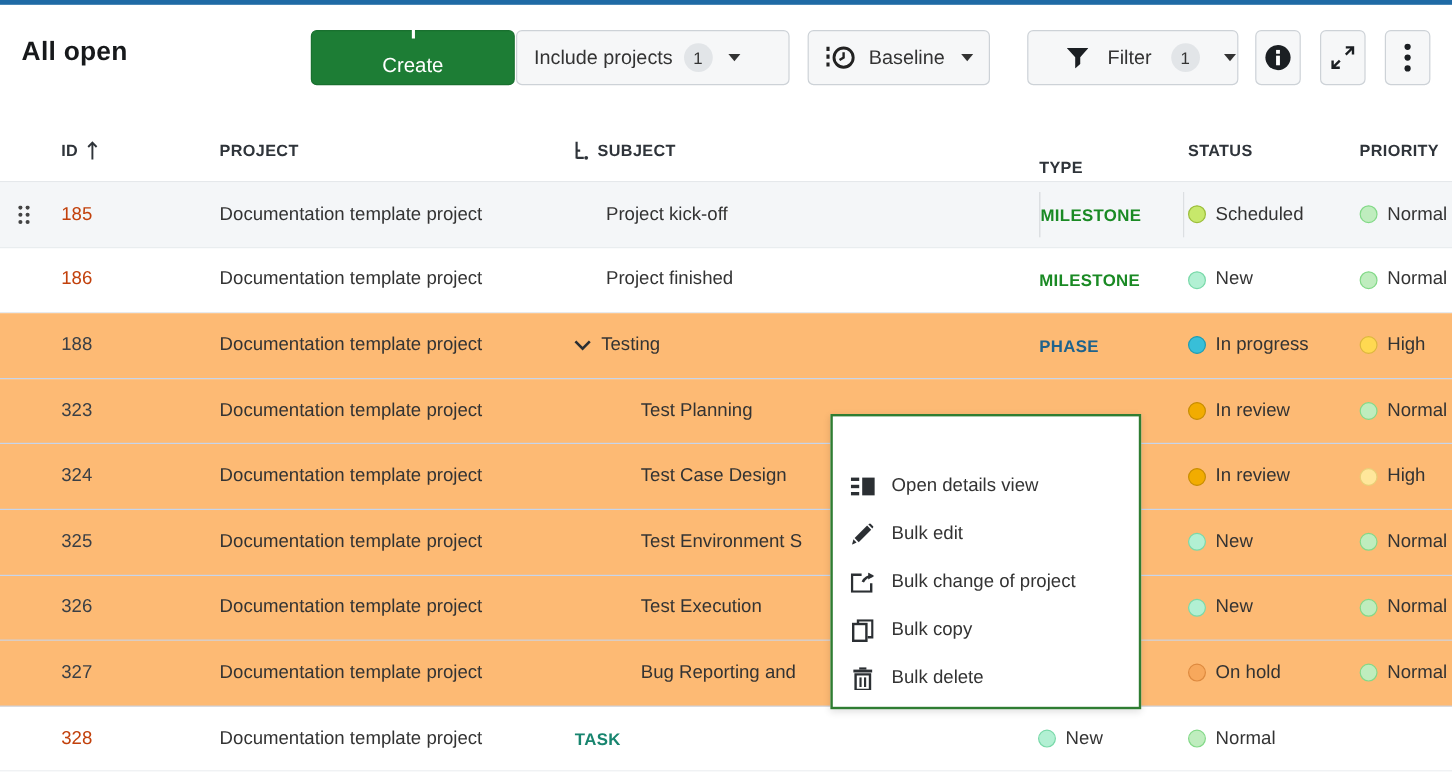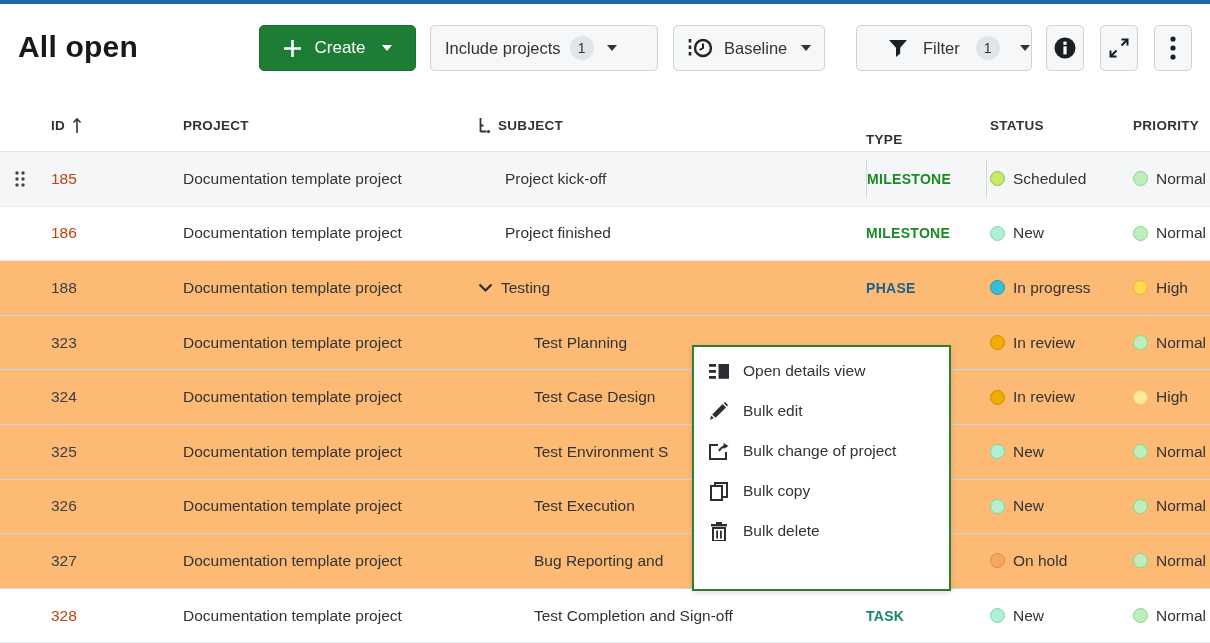--- a/index.html
+++ b/index.html
@@ -3,23 +3,23 @@
 <meta charset="utf-8">
 <style>
   * { margin:0; padding:0; box-sizing:border-box; }
   html,body { width:1210px; height:643px; overflow:hidden; background:#fff;
     font-family:"Liberation Sans","DejaVu Sans",sans-serif; color:#333; }
   .stage { position:relative; width:1210px; height:643px; }
   .top-accent { position:absolute; left:0; top:0; width:100%; height:4px; background:#1F6AA5; }
 
   
   .toolbar { position:absolute; left:0; top:4px; width:100%; height:96px; }
-  .page-title { position:absolute; left:18px; top:26px; font-size:30px; font-weight:bold; color:#17191b; letter-spacing:.2px; }
+  .page-title { position:absolute; left:18px; top:26px; font-size:22px; font-weight:bold; color:#17191b; letter-spacing:.2px; }
   .btn { position:absolute; top:21px; height:46px; display:flex; align-items:center; border-radius:5px; cursor:pointer; }
-  .btn-green { left:259px; width:157px; background:#1D7D35; border:1px solid #19702f; color:#fff; justify-content:center; gap:12px; font-size:17px; }
+  .btn-green { left:259px; width:170px; background:#1D7D35; border:1px solid #19702f; color:#fff; justify-content:center; gap:12px; font-size:17px;flex-direction:column; }
   .btn-gray { background:#f6f7f8; border:1px solid #cdd2d7; color:#333; font-size:16.5px; }
   .btn-include { left:430px; width:228px; padding:0 14px; gap:9px; }
   .btn-baseline { left:673px; width:152px; padding:0 14px; gap:10px; }
   .btn-filter { left:856px; width:176px; padding:0 32px; gap:16px; }
   .btn-icon { background:#f6f7f8; border:1px solid #cdd2d7; width:38px; justify-content:center; }
   .btn-info { left:1046px; }
   .btn-expand { left:1100px; }
   .btn-kebab { left:1154px; }
   .badge { background:#e2e5e8; color:#333; border-radius:50%; min-width:24px; height:24px; display:inline-flex; align-items:center; justify-content:center; font-size:14px; }
   .caret { width:0; height:0; border-left:5.5px solid transparent; border-right:5.5px solid transparent; border-top:6px solid #333; display:inline-block; margin-left:4px; }
@@ -62,21 +62,21 @@
   .dot-normal { background:#BFEDBE; border:1px solid #83D988; }
   .dot-inprogress { background:#38BFD8; border:1px solid #1E9CB4; }
   .dot-high { background:#FFD951; border:1px solid #DDB73E; }
   .dot-high-pale { background:#FFE79B; border:1px solid #E8CF77; }
   .dot-inreview { background:#F2AC00; border:1px solid #C78D00; }
   .dot-onhold { background:#F7A85C; border:1px solid #DE8A3F; }
 
   
   .context-menu { position:absolute; left:692px; top:345px; width:259px; height:246px;
     background:#fff; border:2px solid #2F7D32; box-shadow:0 2px 6px rgba(0,0,0,.12);
-    display:flex; flex-direction:column; justify-content:flex-start; padding:4px 0; }
+    display:flex; flex-direction:column; justify-content:flex-end; padding:4px 0; }
   .menu-item { display:flex; align-items:center; gap:14px; padding:0 15px; height:40px; font-size:15.5px; color:#333; cursor:pointer; }
   .mi { width:20px; display:inline-flex; justify-content:center; }
 </style>
 </head>
 <body>
 
 <div class="stage">
   <div class="top-accent"></div>
 
   <div class="toolbar">
@@ -346,23 +346,20 @@
       <div class="cell c-priority">
           <span class="dot dot-normal"></span>
           <span>Normal</span>
         </div>
     </div>
 
     <div class="row grid-row">
       <div class="cell c-handle"></div>
       <div class="cell c-id"><a href="#">328</a></div>
       <div class="cell c-project">Documentation template project</div>
-      <div class="cell c-subject child">
-          <span>Test Completion and Sign-off</span>
-        </div>
       <div class="cell c-type type-task">TASK</div>
       <div class="cell c-status">
           <span class="dot dot-new"></span>
           <span>New</span>
         </div>
       <div class="cell c-priority">
           <span class="dot dot-normal"></span>
           <span>Normal</span>
         </div>
     </div>

